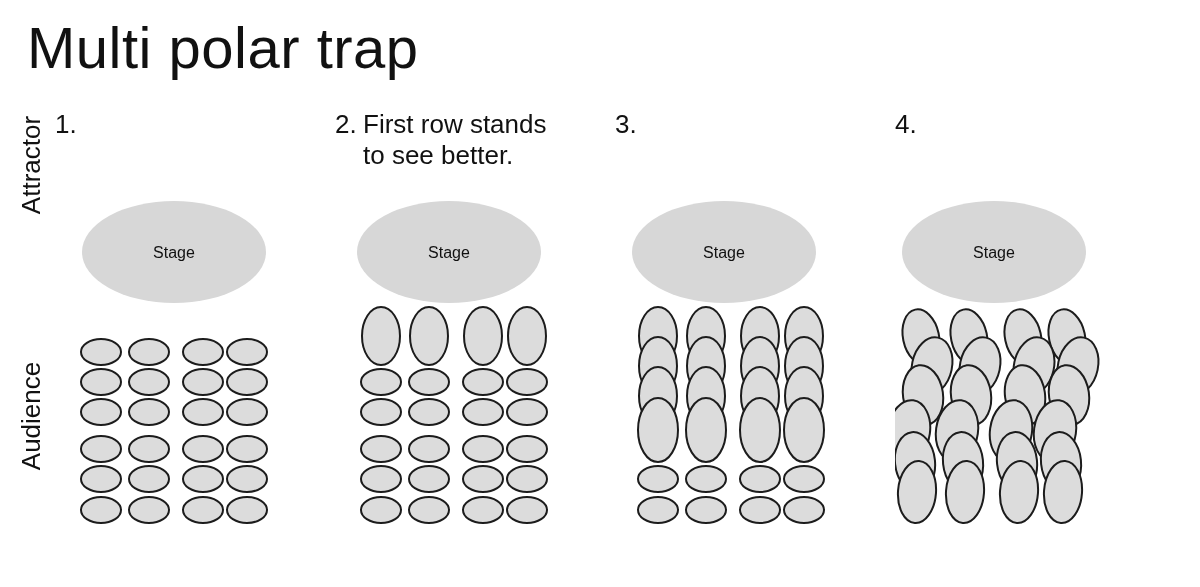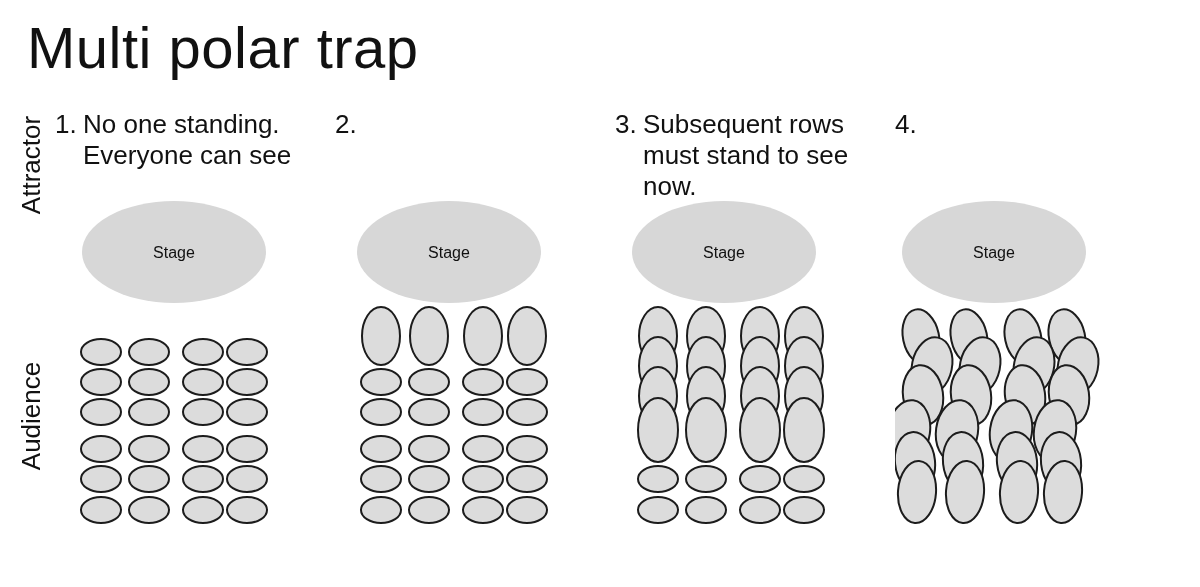--- a/index.html
+++ b/index.html
@@ -73,22 +73,20 @@
 <body>
 
 <div class="canvas">
   <h1 class="title">Multi polar trap</h1>
   <div class="side-label attractor">Attractor</div>
   <div class="side-label audience">Audience</div>
   <div id="panels">
       <div class="panel" style="left: 55px;">
         <div class="caption">
           <span class="num">1.</span>
-          <span class="cap-text">No one standing.
-Everyone can see</span>
         </div>
         <svg class="scene" width="280" height="345" viewBox="0 0 280 345">
           <ellipse cx="119" cy="57" rx="92" ry="51" fill="#d7d7d7"></ellipse>
           <text x="119" y="57" text-anchor="middle" dominant-baseline="central" font-size="16" fill="#111111">Stage</text>
           <ellipse cx="46" cy="157" rx="20" ry="13" fill="#dcdcdc" stroke="#1c1c1c" stroke-width="2"></ellipse>
           <ellipse cx="94" cy="157" rx="20" ry="13" fill="#dcdcdc" stroke="#1c1c1c" stroke-width="2"></ellipse>
           <ellipse cx="148" cy="157" rx="20" ry="13" fill="#dcdcdc" stroke="#1c1c1c" stroke-width="2"></ellipse>
           <ellipse cx="192" cy="157" rx="20" ry="13" fill="#dcdcdc" stroke="#1c1c1c" stroke-width="2"></ellipse>
           <ellipse cx="46" cy="187" rx="20" ry="13" fill="#dcdcdc" stroke="#1c1c1c" stroke-width="2"></ellipse>
           <ellipse cx="94" cy="187" rx="20" ry="13" fill="#dcdcdc" stroke="#1c1c1c" stroke-width="2"></ellipse>
@@ -108,20 +106,22 @@
           <ellipse cx="192" cy="284" rx="20" ry="13" fill="#dcdcdc" stroke="#1c1c1c" stroke-width="2"></ellipse>
           <ellipse cx="46" cy="315" rx="20" ry="13" fill="#dcdcdc" stroke="#1c1c1c" stroke-width="2"></ellipse>
           <ellipse cx="94" cy="315" rx="20" ry="13" fill="#dcdcdc" stroke="#1c1c1c" stroke-width="2"></ellipse>
           <ellipse cx="148" cy="315" rx="20" ry="13" fill="#dcdcdc" stroke="#1c1c1c" stroke-width="2"></ellipse>
           <ellipse cx="192" cy="315" rx="20" ry="13" fill="#dcdcdc" stroke="#1c1c1c" stroke-width="2"></ellipse>
         </svg>
       </div>
       <div class="panel" style="left: 335px;">
         <div class="caption">
           <span class="num">2.</span>
+          <span class="cap-text">First row stands
+to see better.</span>
         </div>
         <svg class="scene" width="280" height="345" viewBox="0 0 280 345">
           <ellipse cx="114" cy="57" rx="92" ry="51" fill="#d7d7d7"></ellipse>
           <text x="114" y="57" text-anchor="middle" dominant-baseline="central" font-size="16" fill="#111111">Stage</text>
           <ellipse cx="46" cy="141" rx="19" ry="29" fill="#dcdcdc" stroke="#1c1c1c" stroke-width="2"></ellipse>
           <ellipse cx="94" cy="141" rx="19" ry="29" fill="#dcdcdc" stroke="#1c1c1c" stroke-width="2"></ellipse>
           <ellipse cx="148" cy="141" rx="19" ry="29" fill="#dcdcdc" stroke="#1c1c1c" stroke-width="2"></ellipse>
           <ellipse cx="192" cy="141" rx="19" ry="29" fill="#dcdcdc" stroke="#1c1c1c" stroke-width="2"></ellipse>
           <ellipse cx="46" cy="187" rx="20" ry="13" fill="#dcdcdc" stroke="#1c1c1c" stroke-width="2"></ellipse>
           <ellipse cx="94" cy="187" rx="20" ry="13" fill="#dcdcdc" stroke="#1c1c1c" stroke-width="2"></ellipse>
@@ -141,23 +141,20 @@
           <ellipse cx="192" cy="284" rx="20" ry="13" fill="#dcdcdc" stroke="#1c1c1c" stroke-width="2"></ellipse>
           <ellipse cx="46" cy="315" rx="20" ry="13" fill="#dcdcdc" stroke="#1c1c1c" stroke-width="2"></ellipse>
           <ellipse cx="94" cy="315" rx="20" ry="13" fill="#dcdcdc" stroke="#1c1c1c" stroke-width="2"></ellipse>
           <ellipse cx="148" cy="315" rx="20" ry="13" fill="#dcdcdc" stroke="#1c1c1c" stroke-width="2"></ellipse>
           <ellipse cx="192" cy="315" rx="20" ry="13" fill="#dcdcdc" stroke="#1c1c1c" stroke-width="2"></ellipse>
         </svg>
       </div>
       <div class="panel" style="left: 615px;">
         <div class="caption">
           <span class="num">3.</span>
-          <span class="cap-text">Subsequent rows
-must stand to see
-now.</span>
         </div>
         <svg class="scene" width="280" height="345" viewBox="0 0 280 345">
           <ellipse cx="109" cy="57" rx="92" ry="51" fill="#d7d7d7"></ellipse>
           <text x="109" y="57" text-anchor="middle" dominant-baseline="central" font-size="16" fill="#111111">Stage</text>
           <ellipse cx="43" cy="141" rx="19" ry="29" fill="#dcdcdc" stroke="#1c1c1c" stroke-width="2"></ellipse>
           <ellipse cx="91" cy="141" rx="19" ry="29" fill="#dcdcdc" stroke="#1c1c1c" stroke-width="2"></ellipse>
           <ellipse cx="145" cy="141" rx="19" ry="29" fill="#dcdcdc" stroke="#1c1c1c" stroke-width="2"></ellipse>
           <ellipse cx="189" cy="141" rx="19" ry="29" fill="#dcdcdc" stroke="#1c1c1c" stroke-width="2"></ellipse>
           <ellipse cx="43" cy="171" rx="19" ry="29" fill="#dcdcdc" stroke="#1c1c1c" stroke-width="2"></ellipse>
           <ellipse cx="91" cy="171" rx="19" ry="29" fill="#dcdcdc" stroke="#1c1c1c" stroke-width="2"></ellipse>

